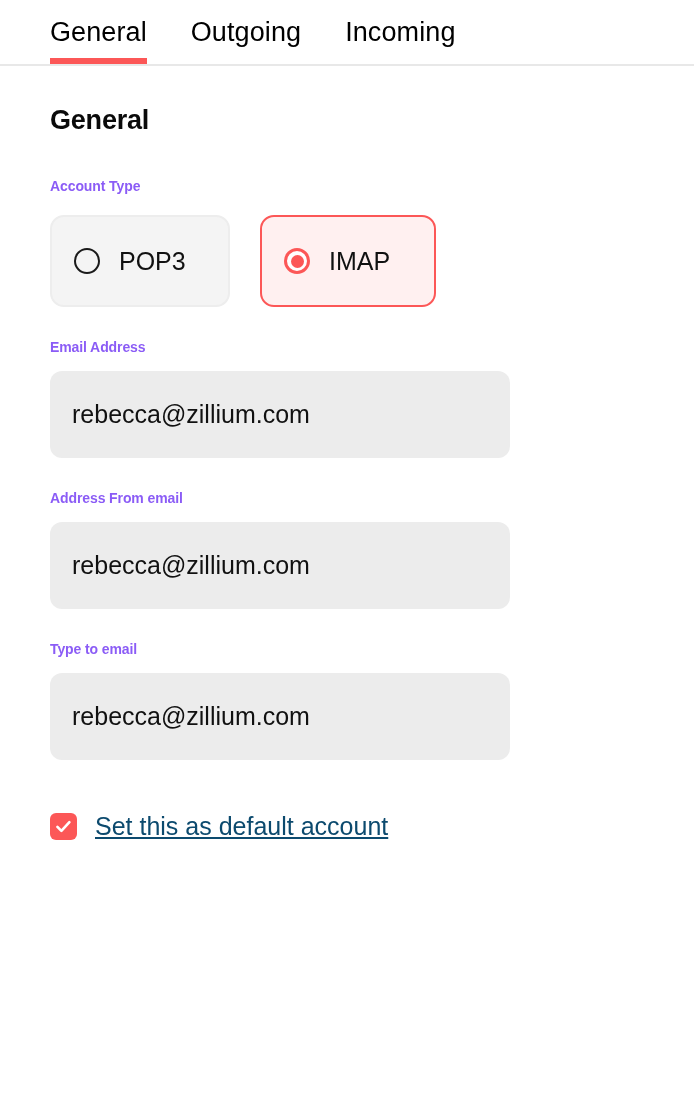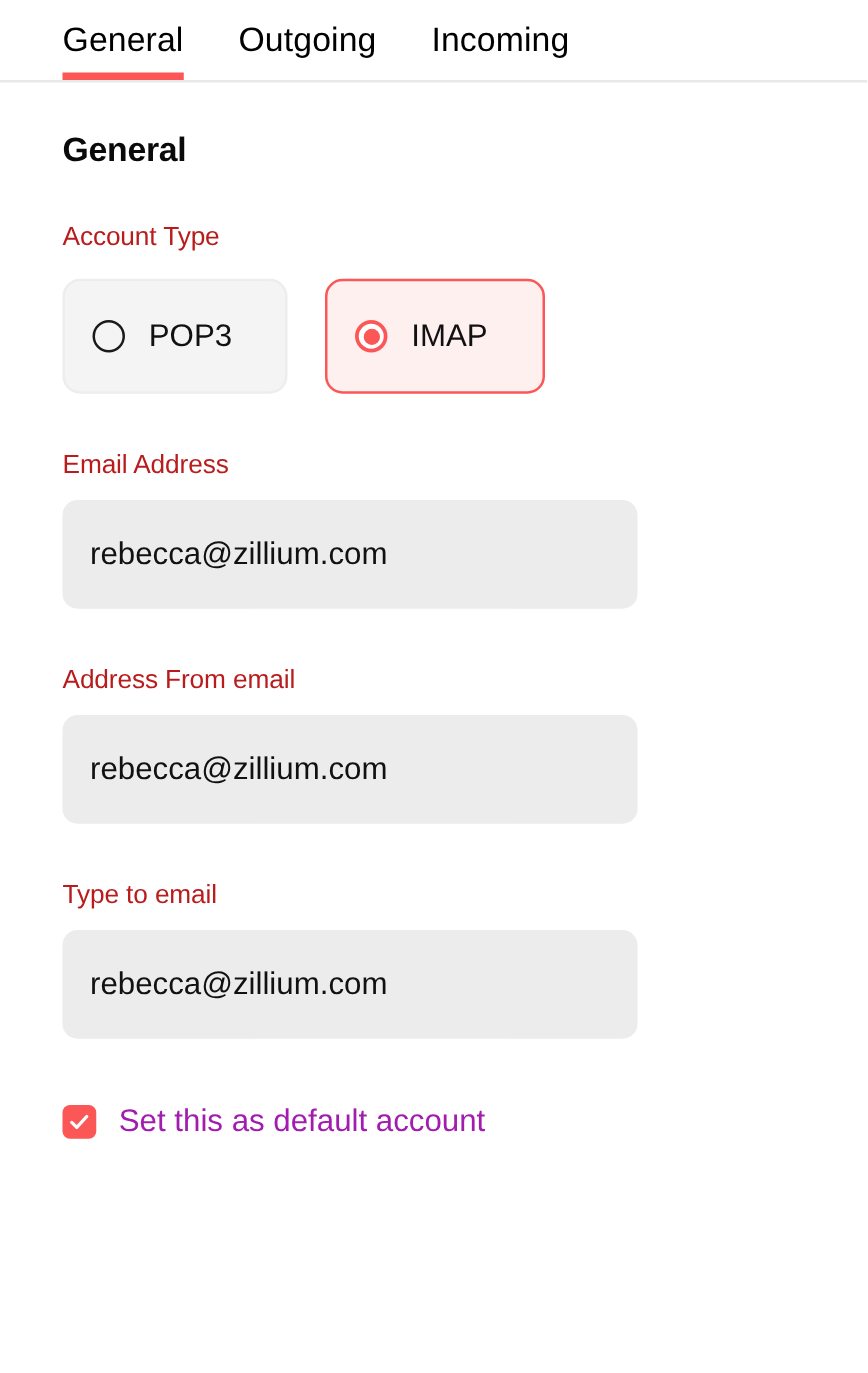--- a/index.html
+++ b/index.html
@@ -73,23 +73,23 @@
 
   .section-title {
     font-size: 27px;
     font-weight: bold;
     color: #0a0a0a;
     letter-spacing: -0.2px;
     margin-top: 39px;
   }
 
   .field-label {
-    font-size: 21px;
-    font-weight: normal;
-    color: #b91c1c;
+    font-size: 14px;
+    font-weight: bold;
+    color: #8b5cf6;
     letter-spacing: -0.1px;
   }
 
   .label-account-type { margin-top: 42px; }
 
   
   .radio-group {
     display: flex;
     margin-top: 21px;
   }
@@ -138,21 +138,21 @@
     background: #fc5757;
   }
   .radio-text {
     font-size: 25px;
     color: #111111;
     margin-left: 19px;
     white-space: nowrap;
   }
 
   
-  .field { margin-top: 45px; }
+  .field { margin-top: 32px; }
   .field .field-label { display: block; }
   .text-input {
     display: block;
     width: 460px;
     height: 87px;
     margin-top: 16px;
     background: #ececec;
     border: none;
     border-radius: 12px;
     padding: 0 22px;
@@ -175,23 +175,24 @@
     flex: 0 0 27px;
     border-radius: 6px;
     background: #fc5757;
     display: flex;
     align-items: center;
     justify-content: center;
   }
   .checkbox-box svg { display: block; }
   .checkbox-label {
     font-size: 25px;
-    color: #a21caf;
+    color: #0c4a6e;
     margin-left: 18px;
     white-space: nowrap;
+    text-decoration: underline;
   }
 </style>
 </head>
 <body>
 
 <div class="page">
 
   <div class="tabbar">
     <button class="tab active">General</button>
     <button class="tab">Outgoing</button>

